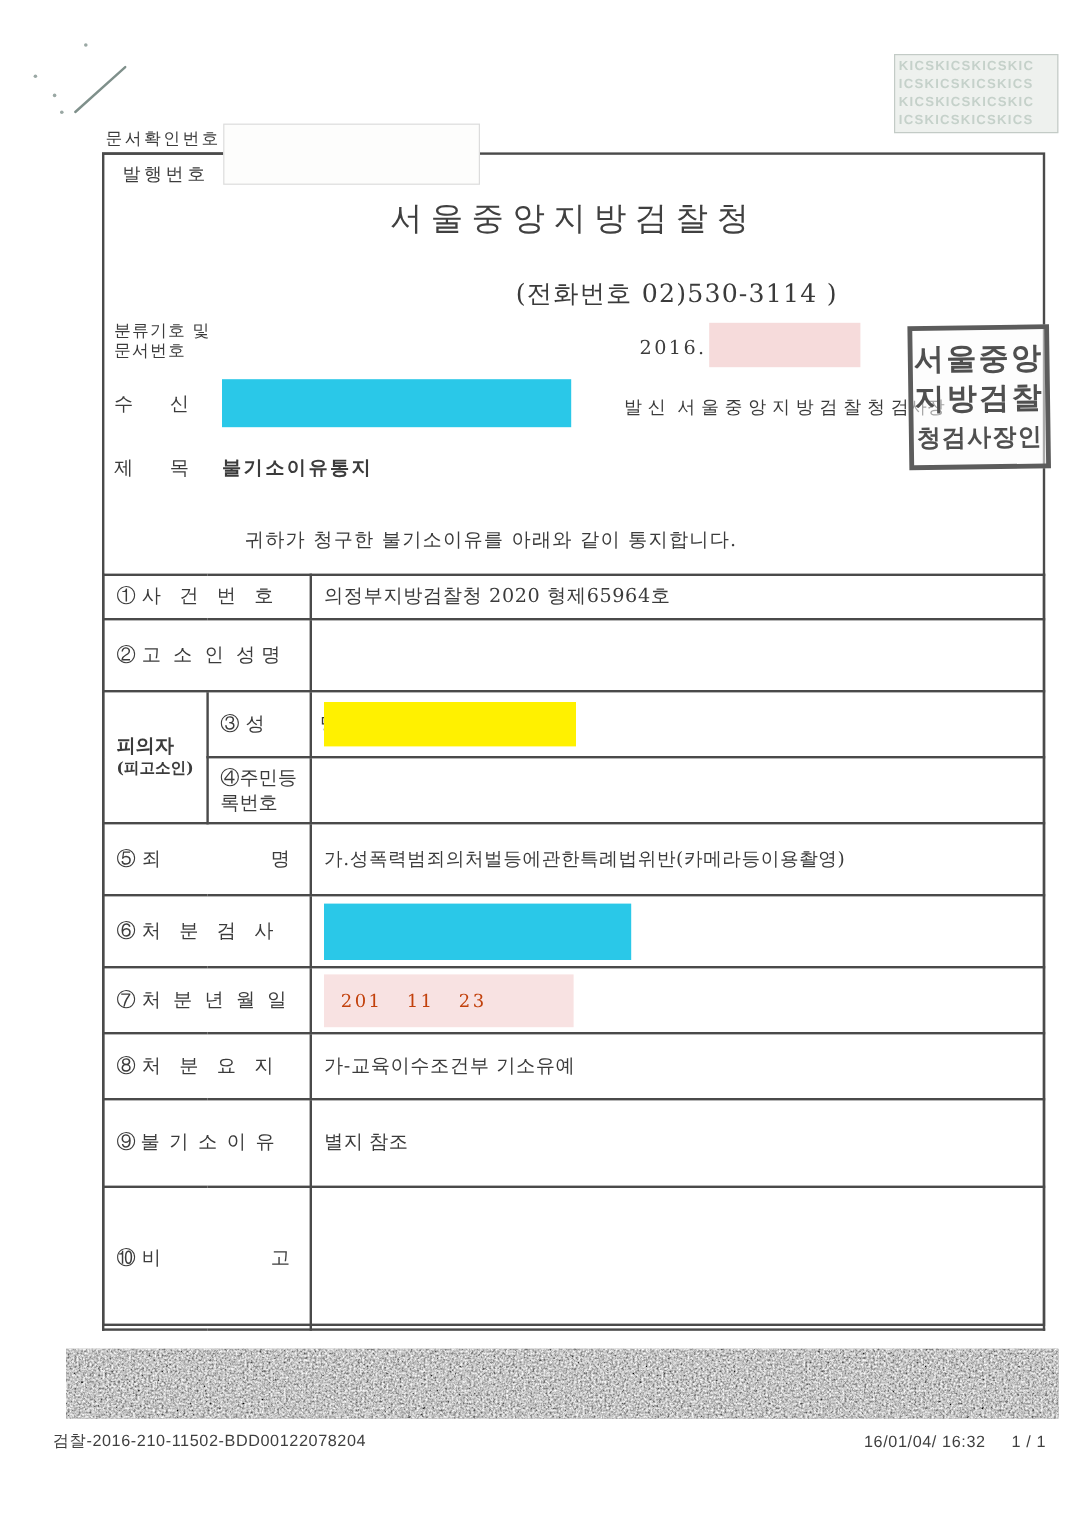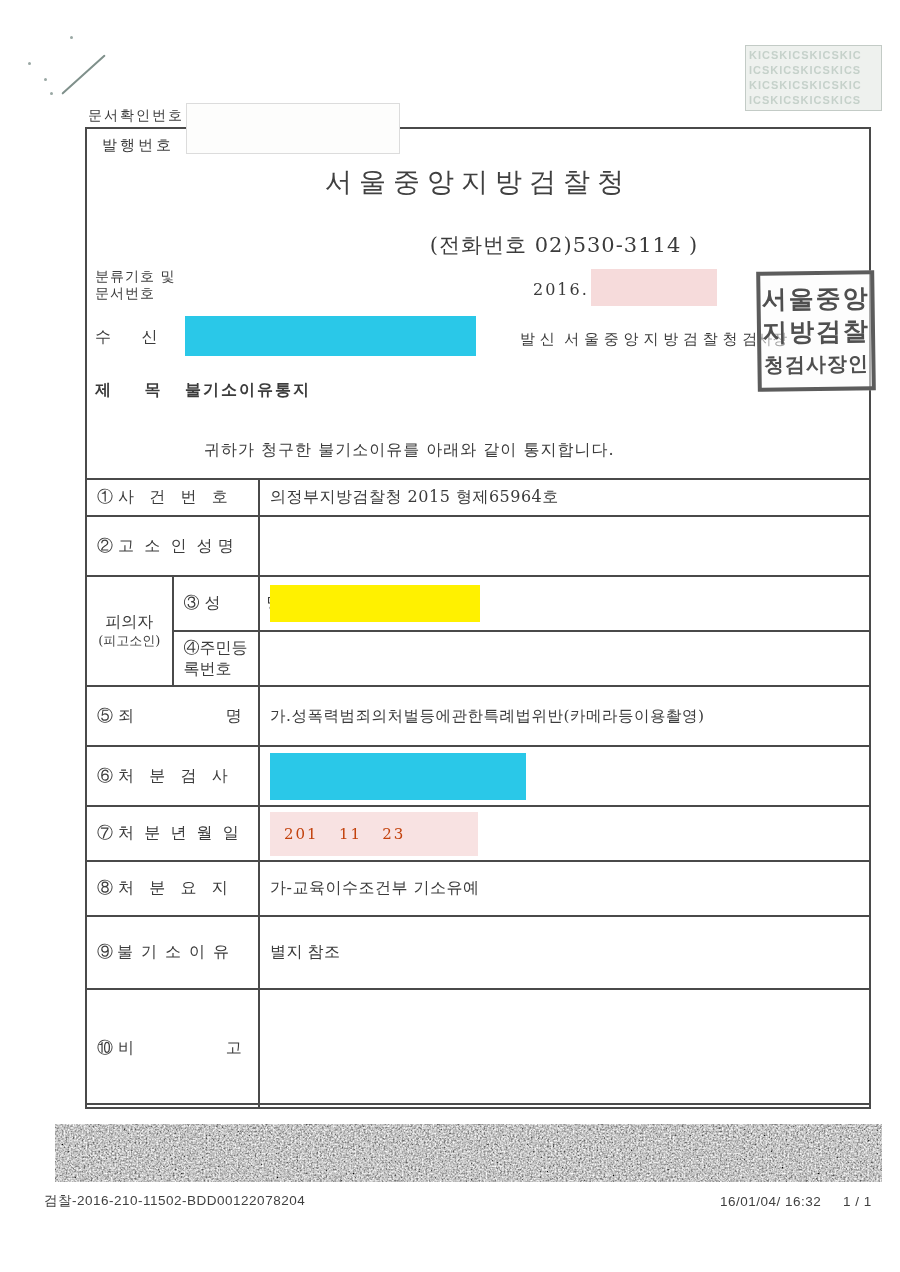--- a/index.html
+++ b/index.html
@@ -70,36 +70,36 @@
     left:757px;top:271px;width:110px;height:112px;
     border:4px solid #5c5c5c;box-sizing:content-box;
     background:rgba(252,252,252,0.55);
     z-index:5;transform:rotate(-0.8deg);
     display:flex;flex-direction:column;justify-content:center;
     text-align:center;color:#4f4f4f;font-weight:bold;
   }
   .seal-row{font-size:25px;line-height:33px;letter-spacing:2px;}
   .seal-row.small{font-size:20px;letter-spacing:1px;}
 
-  .subj-label{left:95px;top:380px;font-size:16px;z-index:2;font-weight:bold;}
+  .subj-label{left:95px;top:380px;font-size:16px;z-index:2;}
   .subj-value{left:185px;top:380px;font-size:16px;font-weight:bold;letter-spacing:2px;z-index:2;}
   .body-line{left:158px;top:440px;font-size:16px;letter-spacing:1px;z-index:2;margin-left:46px;}
 
   
   table.main{
     position:absolute;left:85px;top:478px;width:786px;z-index:2;
     border-collapse:collapse;table-layout:fixed;
   }
   table.main td{
     border:2px solid #4a4a4a;
     font-size:16px;vertical-align:middle;
     padding:4px 10px;box-sizing:border-box;
   }
   td.lbl{width:173px;}
-  td.grp{width:75px;text-align:center;font-size:15px;line-height:19px;padding:4px 2px;}
+  td.grp{width:75px;font-size:15px;line-height:19px;padding:4px 2px;font-weight:bold;}
   td.grp .sub{font-size:13px;}
   td.sublbl{width:98px;padding:4px 4px;font-size:15px;}
   td.val{letter-spacing:0.5px;}
   .redact{display:inline-block;vertical-align:middle;}
   .redact-yellow{background:#fff100;}
   .redact-cyan{background:#2ac8e8;}
   .redact-pink{background:#f8e2e2;color:#c2410c;font-size:15px;letter-spacing:2px;
     display:flex;align-items:center;padding-left:14px;box-sizing:border-box;}
   .rrn-pattern{
     width:100%;height:100%;
@@ -168,21 +168,21 @@
 
 <div class="abs subj-label pre">제      목</div>
 <div class="abs subj-value">불기소이유통지</div>
 
 <div class="abs body-line">귀하가 청구한 불기소이유를 아래와 같이 통지합니다.</div>
 
 <table class="main">
   <tbody>
       <tr style="height:37px;">
     <td class="lbl pre" colspan="2">① 사   건   번   호</td>
-    <td class="val">의정부지방검찰청 2015 형제65964호</td>
+    <td class="val">의정부지방검찰청 2020 형제65964호</td>
   </tr>
   <tr style="height:60px;">
     <td class="lbl pre" colspan="2">② 고  소  인  성 명</td>
     <td class="val"></td>
   </tr>
   <tr style="height:55px;">
     <td class="grp" rowspan="2">
       <div>피의자</div>
       <div class="sub">(피고소인)</div>
     </td>

